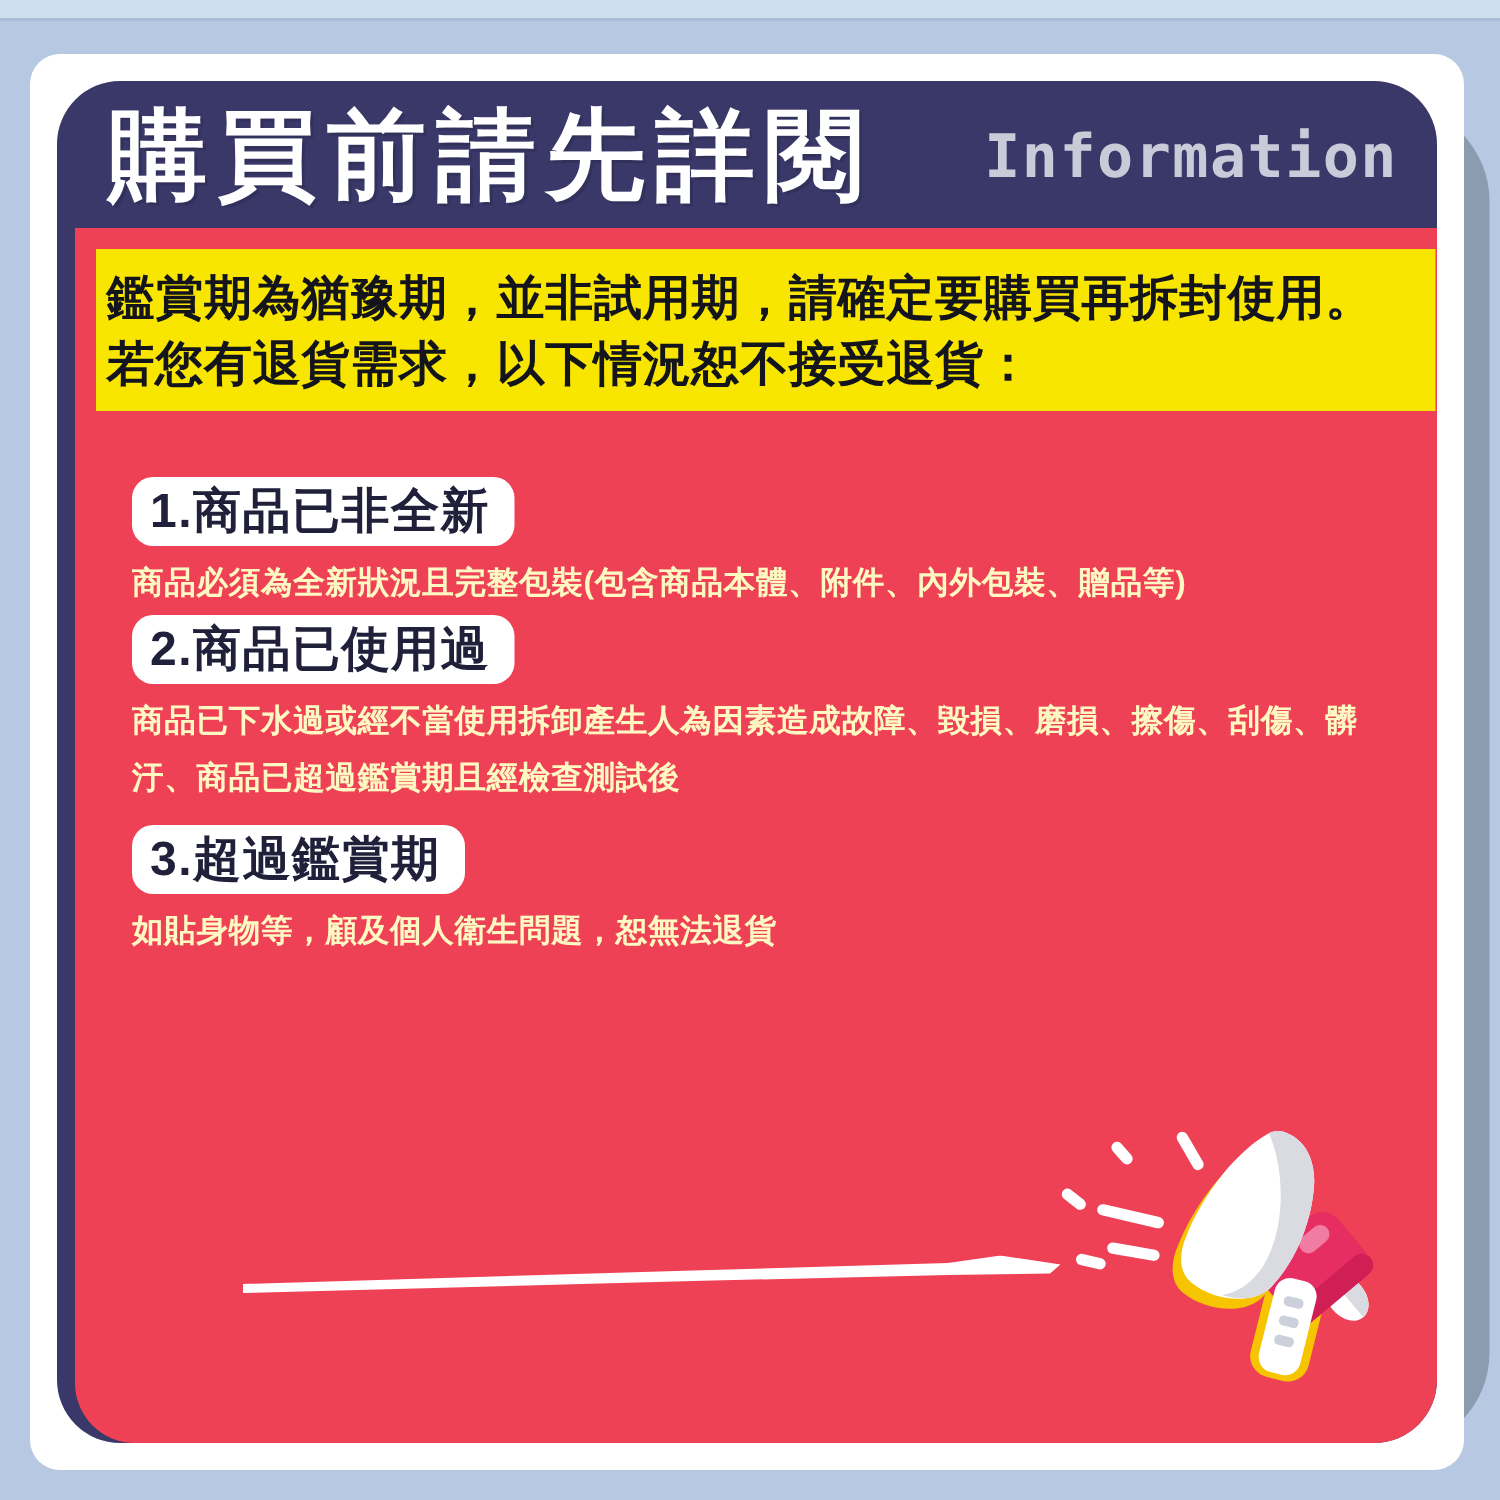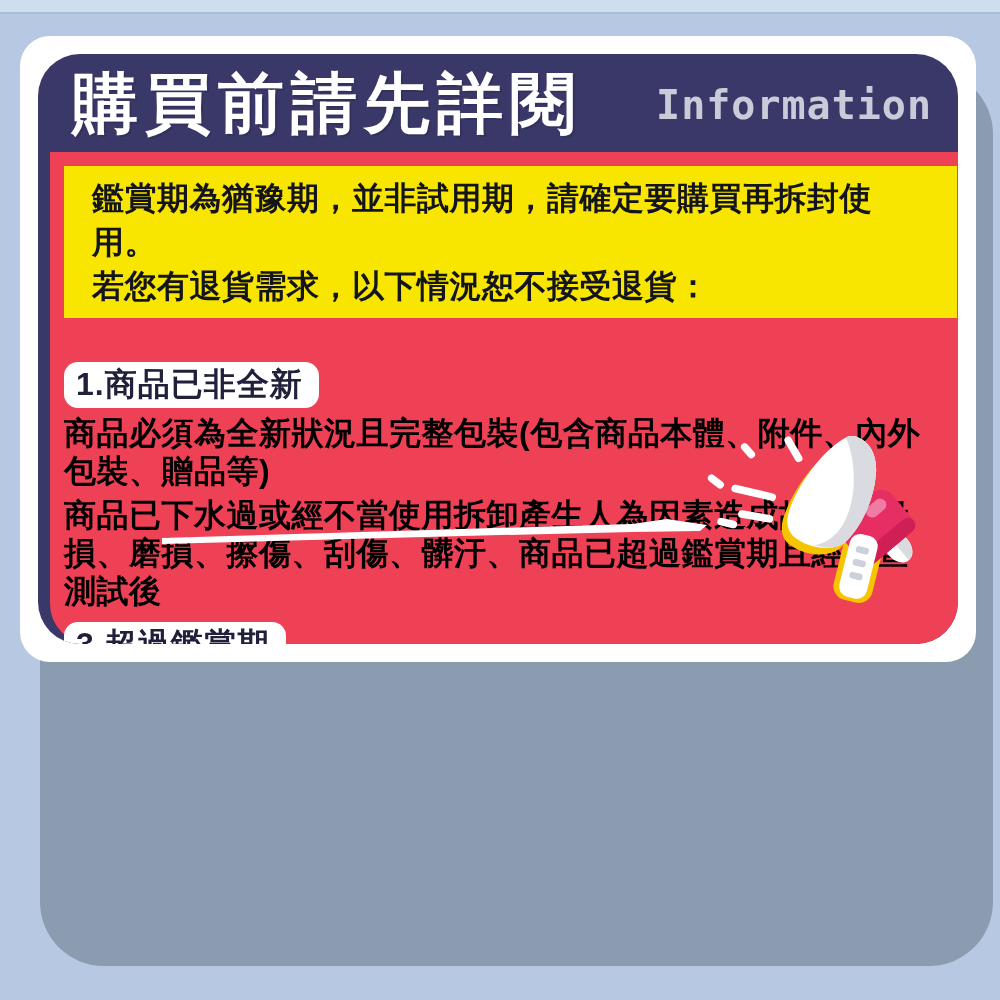--- a/index.html
+++ b/index.html
@@ -6,49 +6,49 @@
   html,body { width:1000px; height:1000px; }
   body { font-family:"Liberation Sans","DejaVu Sans",sans-serif; }
 
   .stage { position:relative; width:1000px; height:1000px; background:#b7c9e2; overflow:hidden; }
   .bg-top-strip { position:absolute; top:0; left:0; width:100%; height:14px;
                   background:#cfdeee; border-bottom:2px solid #a9bdd6; }
 
   .card-shadow { position:absolute; left:40px; top:70px; width:953px; height:896px;
                  background:#8c9cb0; border-radius:64px; }
 
-  .card { position:absolute; left:20px; top:36px; width:956px; height:626px;
-          background:#ffffff; border-radius:30px; }
+  .card { position:absolute; left:20px; top:36px; width:956px; height:944px;
+          background:#ffffff; border-radius:20px; }
 
   .card-inner { position:absolute; inset:18px; background:#3a3869; border-radius:42px; overflow:hidden; }
 
   .header { position:absolute; top:0; left:0; right:0; height:98px;
             display:flex; align-items:center; padding:0 26px 0 34px; }
   .header-title { color:#ffffff; font-size:66px; font-weight:900; letter-spacing:7px;
                   line-height:98px; white-space:nowrap;
                   text-shadow:2px 2px 0 rgba(0,0,0,0.12); }
   .header-sub { margin-left:auto; margin-top:4px; color:#c9cbd8; font-size:40px; font-weight:bold;
                 font-family:"DejaVu Sans Mono","Liberation Mono",monospace; letter-spacing:1px; }
 
   .red-body { position:absolute; top:98px; left:12px; right:0; bottom:0;
               background:#ef4156; border-radius:0 0 40px 40px; }
 
-  .notice { margin:14px 1px 0 14px; background:#f8e600; padding:10px 28px;
+  .notice { margin:14px 1px 0 14px; background:#f8e600; padding:10px 7px;
             font-size:32px; line-height:44px; font-weight:700; color:#14141c;
             white-space:pre-line; letter-spacing:0.5px; }
 
-  .sections { padding:0 28px 0 14px; }
+  .sections { padding:0 28px 0 14px;margin-left:24px; }
   .badge { display:inline-block; background:#ffffff; color:#20203a;
            font-size:32px; font-weight:700; line-height:36px;
            padding:4px 16px 6px 12px; border-radius:14px; letter-spacing:1px; }
   .badge.b1 { margin-top:44px; }
   .badge.b2 { margin-top:2px; }
   .badge.b3 { margin-top:12px; }
   .badge.b4 { margin-top:14px; }
-  .para { font-size:32px; line-height:38px; font-weight:600; color:#000000;
+  .para { font-size:21px; line-height:38px; font-weight:600; color:#fef9c3;
           margin-top:6px; letter-spacing:0.5px; }
 
   .swoosh { position:absolute; left:112px; bottom:97px; width:548px; height:28px; }
   .megaphone { position:absolute; right:8px; bottom:6px; width:246px; height:227px; }
 </style>
 </head>
 <body>
 
 <div class="stage">
   <div class="bg-top-strip"></div>
@@ -66,20 +66,21 @@
 
         <div class="notice">鑑賞期為猶豫期，並非試用期，請確定要購買再拆封使用。
 若您有退貨需求，以下情況恕不接受退貨：</div>
 
         <div class="sections">
           <div>
             <span class="badge b1">1.商品已非全新</span>
             <div class="para">商品必須為全新狀況且完整包裝(包含商品本體、附件、內外包裝、贈品等)</div>
           </div>
           <div>
+            <span class="badge b2">2.商品已使用過</span>
             <div class="para">商品已下水過或經不當使用拆卸產生人為因素造成故障、毀損、磨損、擦傷、刮傷、髒汙、商品已超過鑑賞期且經檢查測試後</div>
           </div>
           <div>
             <span class="badge b3">3.超過鑑賞期</span>
           </div>
           <div>
             <div class="para">如貼身物等，顧及個人衛生問題，恕無法退貨</div>
           </div>
         </div>
 

